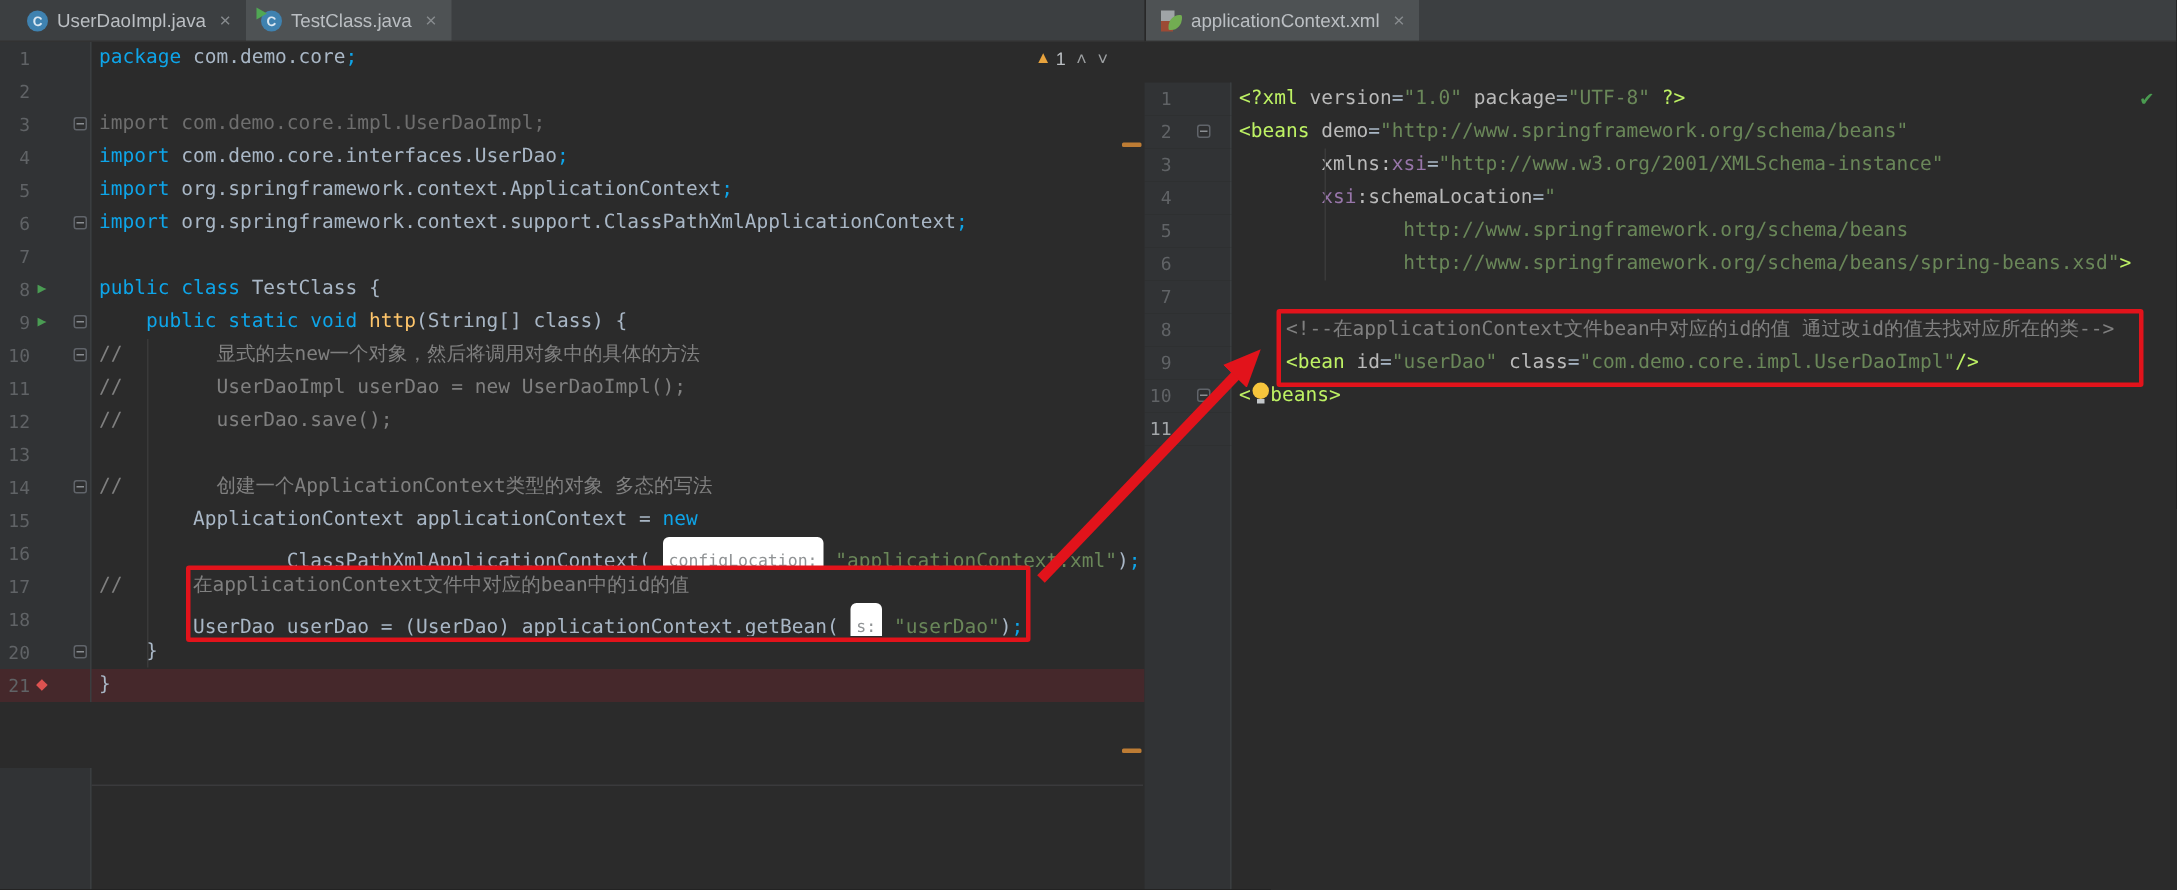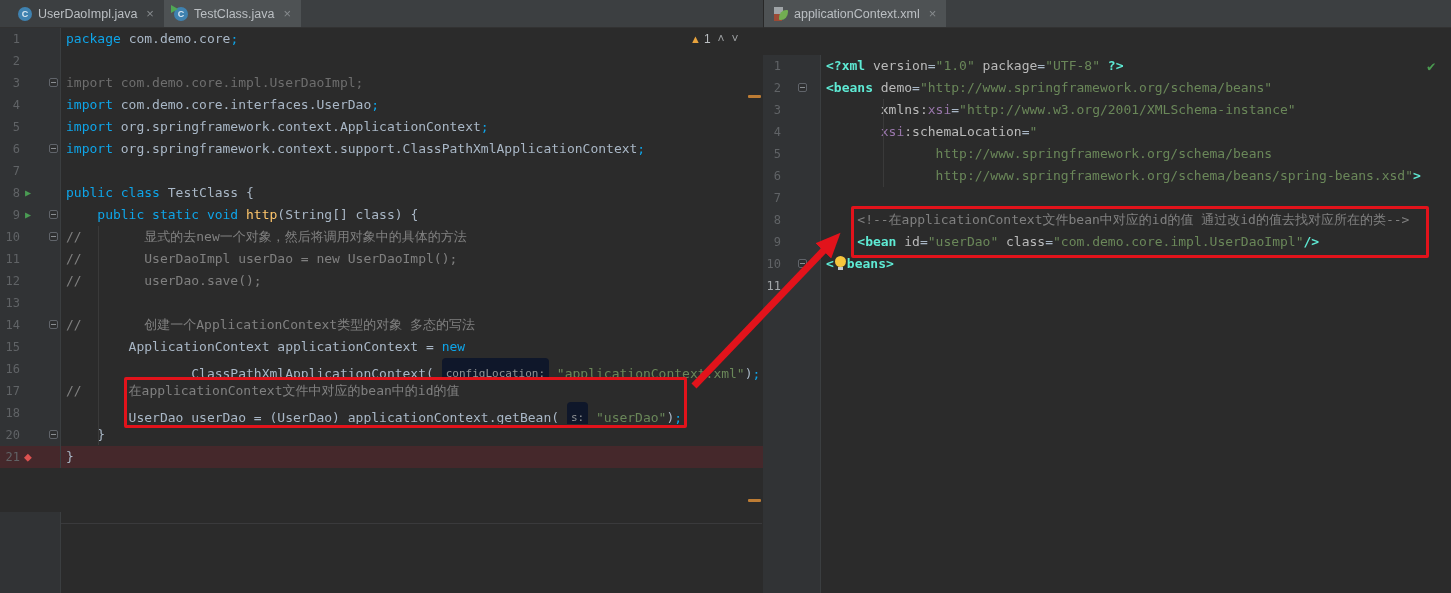--- a/index.html
+++ b/index.html
@@ -81,25 +81,25 @@
     flex:1; padding-left:5px; white-space:pre; overflow:hidden;
     font-size:13px; line-height:22px; color:#a9b7c6;
   }
   
   .tk-kw  { color:#0ea5e9; }
   .tk-def { color:#a9b7c6; }
   .tk-str { color:#6a8759; }
   .tk-com { color:#808080; }
   .tk-un  { color:#6e6e6e; }
   .tk-md  { color:#ffc66b; }
-  .tk-tag { color:#5eead4;font-weight:bold; }
+  .tk-tag { color:#bef264; }
   .tk-attr{ color:#bababa; }
   .tk-ns  { color:#9876aa; }
   .tk-hint{
-    display:inline-block; background:#0f172a; color:#919496; border-radius:4px;
+    display:inline-block; background:#ffffff; color:#919496; border-radius:4px;
     font-size:11px; line-height:15px; padding:8px 4px; vertical-align:1px;
   }
   .tk-bulb{ position:relative; display:inline-block; width:13px; height:14px; vertical-align:-2px; }
   .tk-bulb::before{
     content:""; position:absolute; left:1px; top:0; width:11px; height:11px;
     border-radius:50%; background:#f7c53c;
   }
   .tk-bulb::after{
     content:""; position:absolute; left:4px; bottom:0; width:5px; height:3px; background:#c3c7ca;
   }

